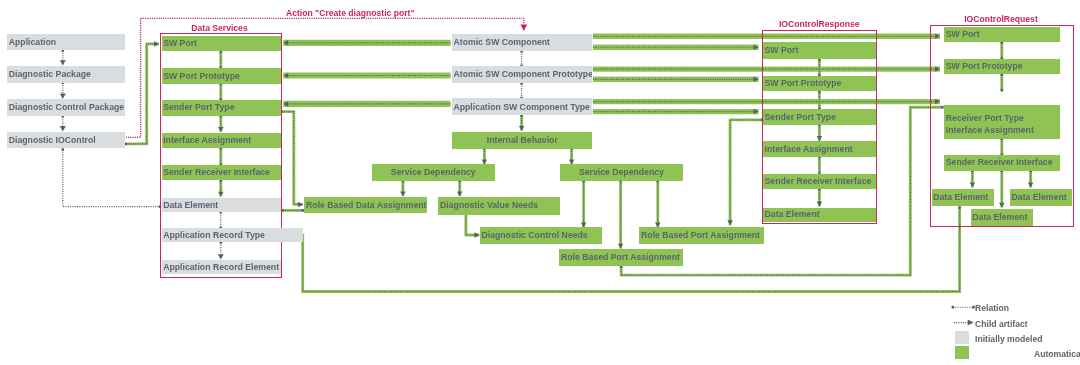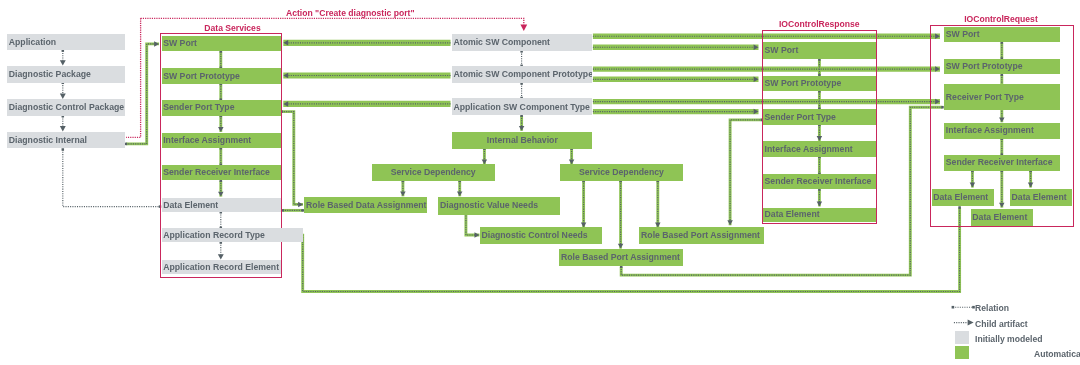--- a/index.html
+++ b/index.html
@@ -237,21 +237,21 @@
       <div class="node gray left" style="left: 7.1px; top: 33.7px; width: 117.7px; height: 16.6px;">
         <span>Application</span>
       </div>
       <div class="node gray left" style="left: 7.1px; top: 66.1px; width: 117.7px; height: 16.6px;">
         <span>Diagnostic Package</span>
       </div>
       <div class="node gray left" style="left: 7.1px; top: 99.4px; width: 117.7px; height: 16.6px;">
         <span>Diagnostic Control Package</span>
       </div>
       <div class="node gray left" style="left: 7.1px; top: 131.6px; width: 117.7px; height: 16.6px;">
-        <span>Diagnostic Internal</span>
+        <span>Diagnostic IOControl</span>
       </div>
       <div class="node green left" style="left: 161.5px; top: 35.6px; width: 119.5px; height: 15.6px;">
         <span>SW Port</span>
       </div>
       <div class="node green left" style="left: 161.5px; top: 68.2px; width: 119.5px; height: 15.6px;">
         <span>SW Port Prototype</span>
       </div>
       <div class="node green left" style="left: 161.5px; top: 100px; width: 119.5px; height: 15.6px;">
         <span>Sender Port Type</span>
       </div>
@@ -320,21 +320,21 @@
       </div>
       <div class="node green left" style="left: 762.9px; top: 207.6px; width: 113.2px; height: 14.4px;">
         <span>Data Element</span>
       </div>
       <div class="node green left" style="left: 944.1px; top: 26.5px; width: 115.8px; height: 15.7px;">
         <span>SW Port</span>
       </div>
       <div class="node green left" style="left: 944.1px; top: 59px; width: 115.8px; height: 15.4px;">
         <span>SW Port Prototype</span>
       </div>
-      <div class="node green left" style="left: 944.1px; top: 84px; width: 115.8px; height: 26px;">
+      <div class="node green left" style="left: 944.1px; top: 105px; width: 115.8px; height: 26px;">
         <span>Receiver Port Type</span>
       </div>
       <div class="node green left" style="left: 944.1px; top: 123px; width: 115.8px; height: 15.5px;">
         <span>Interface Assignment</span>
       </div>
       <div class="node green left" style="left: 944.1px; top: 155.1px; width: 115.8px; height: 15.5px;">
         <span>Sender Receiver Interface</span>
       </div>
       <div class="node green left" style="left: 931.5px; top: 188.9px; width: 62.4px; height: 16.9px;">
         <span>Data Element</span>
@@ -355,18 +355,18 @@
         <path d="M973.6 322.6 L967.6 319.6 L967.6 325.6 Z" fill="#556066"></path>
       </svg>
       <div class="lg-text" style="left: 975.1px; top: 304.1px;">Relation</div>
       <div class="lg-text" style="left: 975.1px; top: 319.5px;">Child artifact</div>
       <div class="lg-text" style="left: 975.1px; top: 334.5px;">Initially modeled</div>
       <div class="lg-sw" style="left: 955.1px; top: 330.85px; width: 13.9px; height: 13.5px; background: rgb(218, 221, 224);"></div>
       <div class="lg-text" style="left: 1007px; top: 349.5px; margin-left: 27px;">Automatically created</div>
       <div class="lg-sw" style="left: 955.1px; top: 345.85px; width: 13.9px; height: 13.5px; background: rgb(143, 196, 85);"></div>
     </div>
   <div id="labels">
-      <div class="grptitle" style="left: 214px; top: 23.8px; transform: translateX(-50%); padding-left: 37px;">Data Services</div>
+      <div class="grptitle" style="left: 201px; top: 23.8px; transform: translateX(-50%); padding-left: 37px;">Data Services</div>
       <div class="grptitle" style="left: 819.3px; top: 19.5px; transform: translateX(-50%);">IOControlResponse</div>
       <div class="grptitle" style="left: 1001px; top: 14.5px; transform: translateX(-50%);">IOControlRequest</div>
       <div class="ann" style="left: 286px; top: 9.2px;">Action "Create diagnostic port"</div>
     </div>
 </div>
 
 </body></html>

